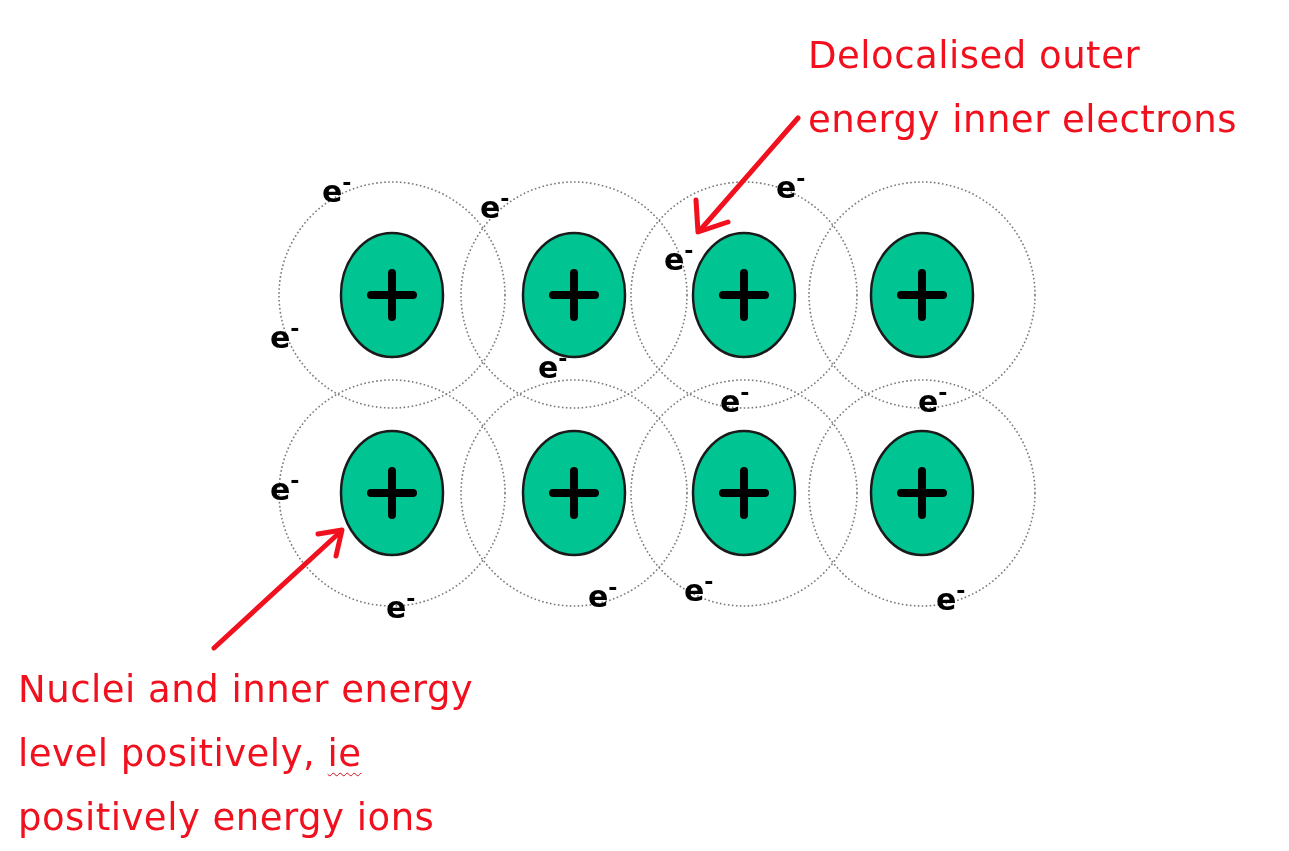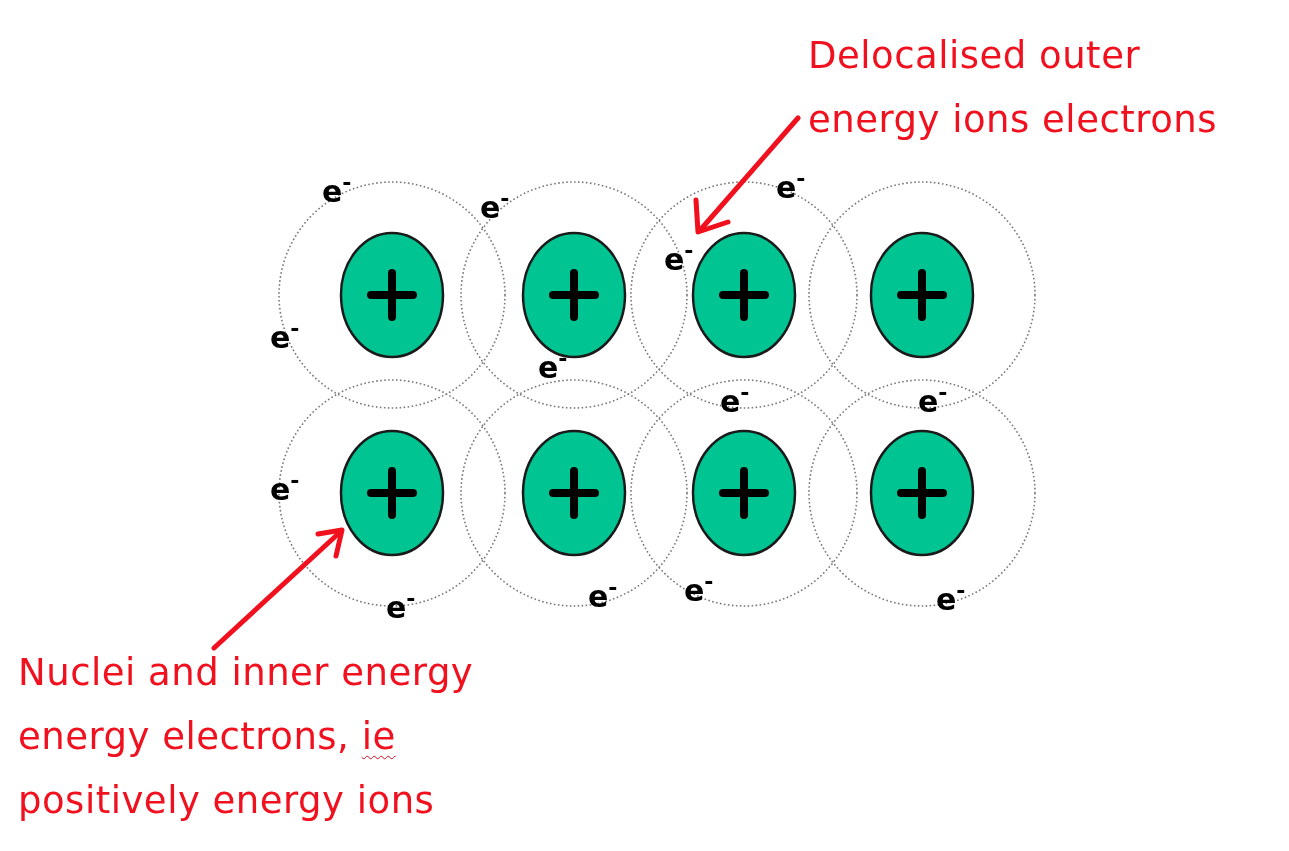--- a/index.html
+++ b/index.html
@@ -14,21 +14,21 @@
     white-space: nowrap;
     letter-spacing: 0.5px;
   }
   .label .line { display: block; }
   .spell {
     text-decoration: underline wavy #d01020;
     text-decoration-thickness: 1px;
     text-underline-offset: 6px;
   }
   #label-top { left: 808px; top: 24px; }
-  #label-bottom { left: 18px; top: 641px; }
+  #label-bottom { left: 18px; top: 658px; }
   svg text { font-family: "DejaVu Sans", sans-serif; }
 </style>
 </head>
 <body>
 
 <div id="stage">
   <svg id="lattice" width="1289" height="851" viewBox="0 0 1289 851" xmlns="http://www.w3.org/2000/svg">
     <g id="orbits">
         <circle cx="392" cy="295" r="113" fill="none" stroke="#7a7a7a" stroke-width="1.6" stroke-dasharray="1.6 2.4"></circle>
         <circle cx="574" cy="295" r="113" fill="none" stroke="#7a7a7a" stroke-width="1.6" stroke-dasharray="1.6 2.4"></circle>
@@ -91,21 +91,21 @@
     <g id="arrows">
       <line x1="798" y1="118" x2="702" y2="228" stroke="#f0101e" stroke-width="5" stroke-linecap="round"></line>
       <polyline points="696,200 698,232 728,222" fill="none" stroke="#f0101e" stroke-width="5" stroke-linecap="round" stroke-linejoin="round"></polyline>
       <line x1="214" y1="648" x2="338" y2="534" stroke="#f0101e" stroke-width="5" stroke-linecap="round"></line>
       <polyline points="318,534 342,530 336,556" fill="none" stroke="#f0101e" stroke-width="5" stroke-linecap="round" stroke-linejoin="round"></polyline>
     </g>
   </svg>
 
   <div id="label-top" class="label">
     <span class="line">Delocalised outer</span>
-    <span class="line">energy ions electrons</span>
+    <span class="line">energy inner electrons</span>
   </div>
 
   <div id="label-bottom" class="label">
     <span class="line">Nuclei and inner energy</span>
-    <span class="line"><span>energy electrons, </span><span class="spell">ie</span></span>
+    <span class="line"><span>level positively, </span><span class="spell">ie</span></span>
     <span class="line">positively energy ions</span>
   </div>
 </div>
 
 </body></html>

